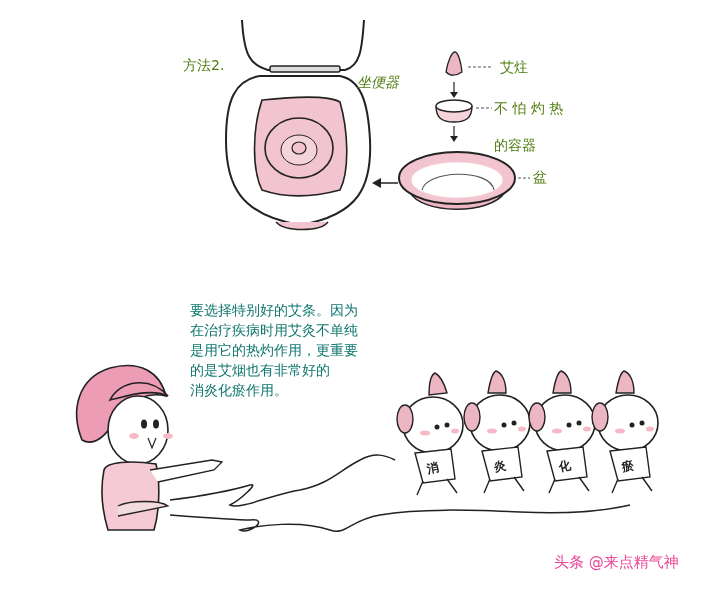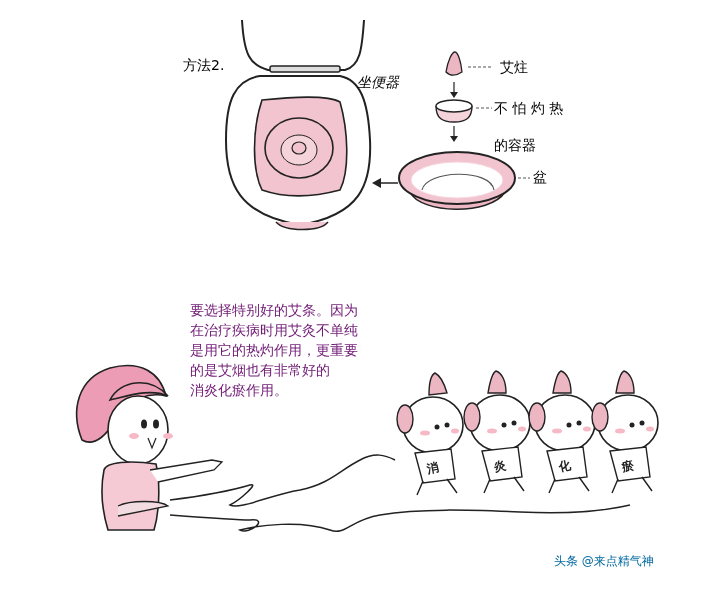--- a/index.html
+++ b/index.html
@@ -1,22 +1,22 @@
 <!DOCTYPE html>
 <html><head>
 <meta charset="utf-8">
 <style>
   html, body { margin: 0; padding: 0; background: #ffffff; }
   body { width: 720px; height: 589px; position: relative; overflow: hidden;
          font-family: "DejaVu Sans", "Liberation Sans", sans-serif; color: #222; }
   .abs { position: absolute; }
-  .lbl { font-size: 14px; line-height: 16px; color: #000000; white-space: nowrap; }
-  .para { font-size: 14px; line-height: 20px; color: #701a75; }
+  .lbl { font-size: 14px; line-height: 16px; color: #4d7c0f; white-space: nowrap; }
+  .para { font-size: 14px; line-height: 20px; color: #0f766e; }
   .para div { white-space: nowrap; }
-  .watermark { font-size: 12px; color: #0369a1; white-space: nowrap; }
+  .watermark { font-size: 15px; color: #ec4899; white-space: nowrap; }
   svg { position: absolute; left: 0; top: 0; }
   .tag-text { font-size: 12px; font-weight: bold; }
 </style>
 </head>
 <body>
 
 <svg width="720" height="589" viewBox="0 0 720 589">
 
   <g stroke="#222" stroke-width="2" fill="#fff">
 

